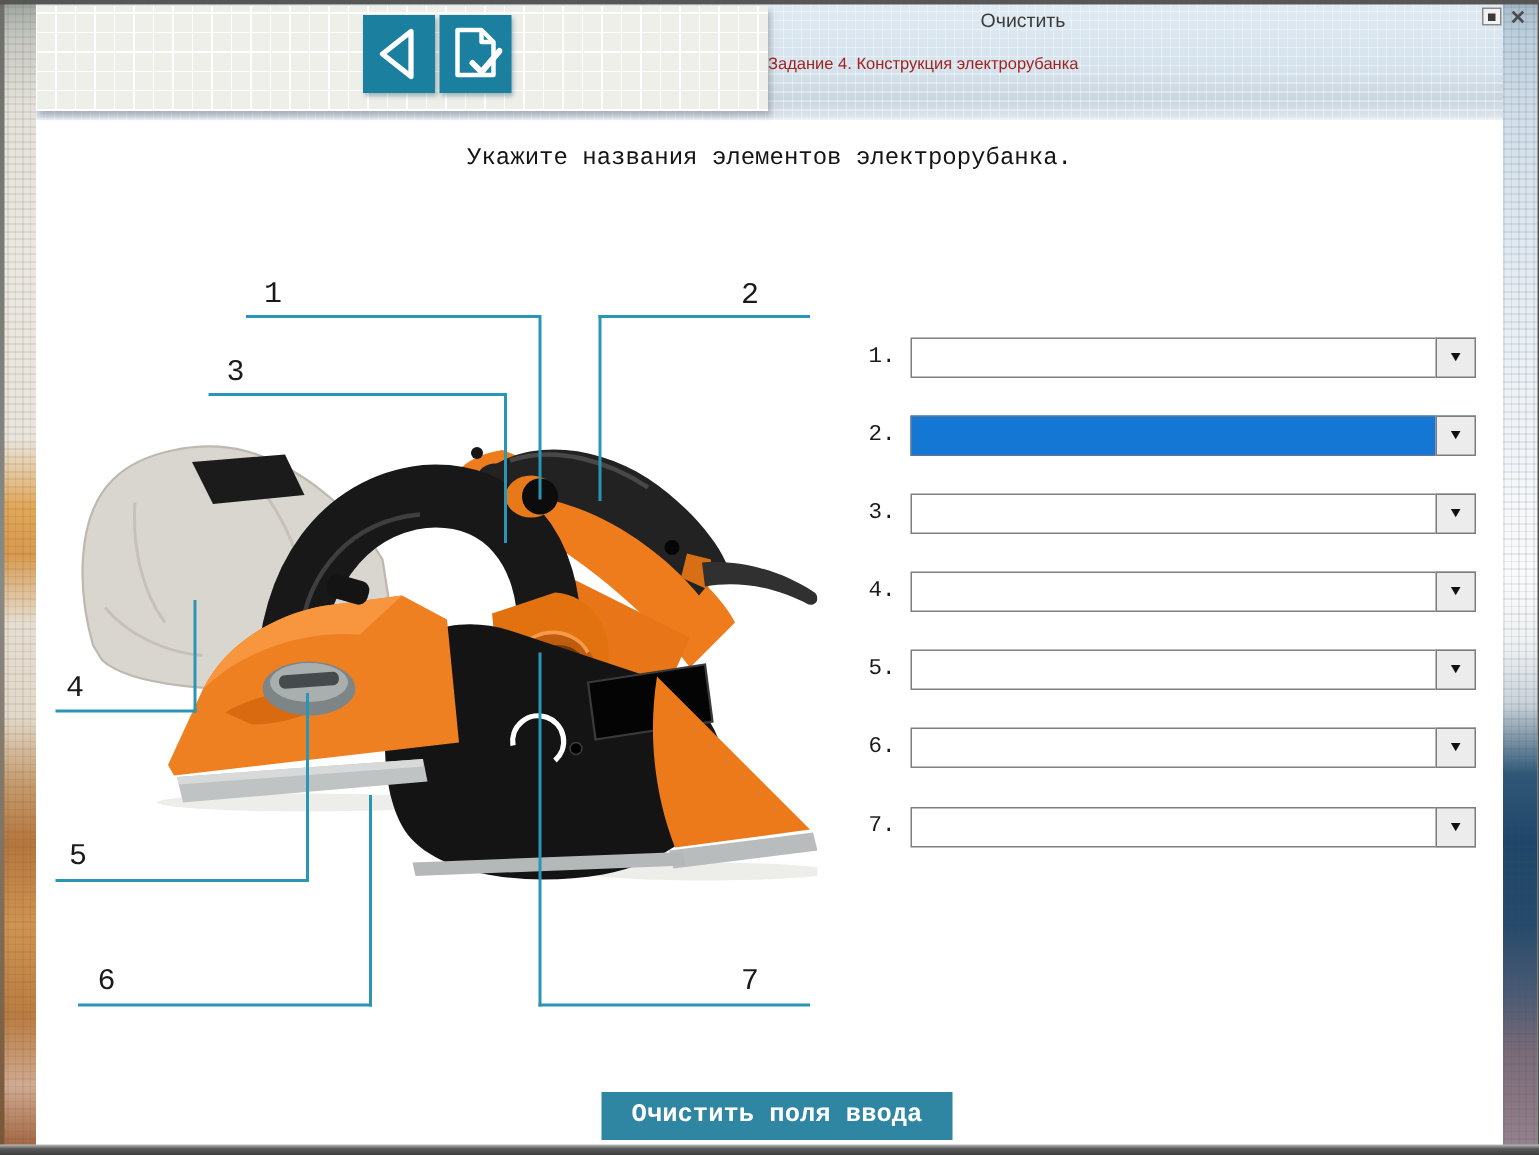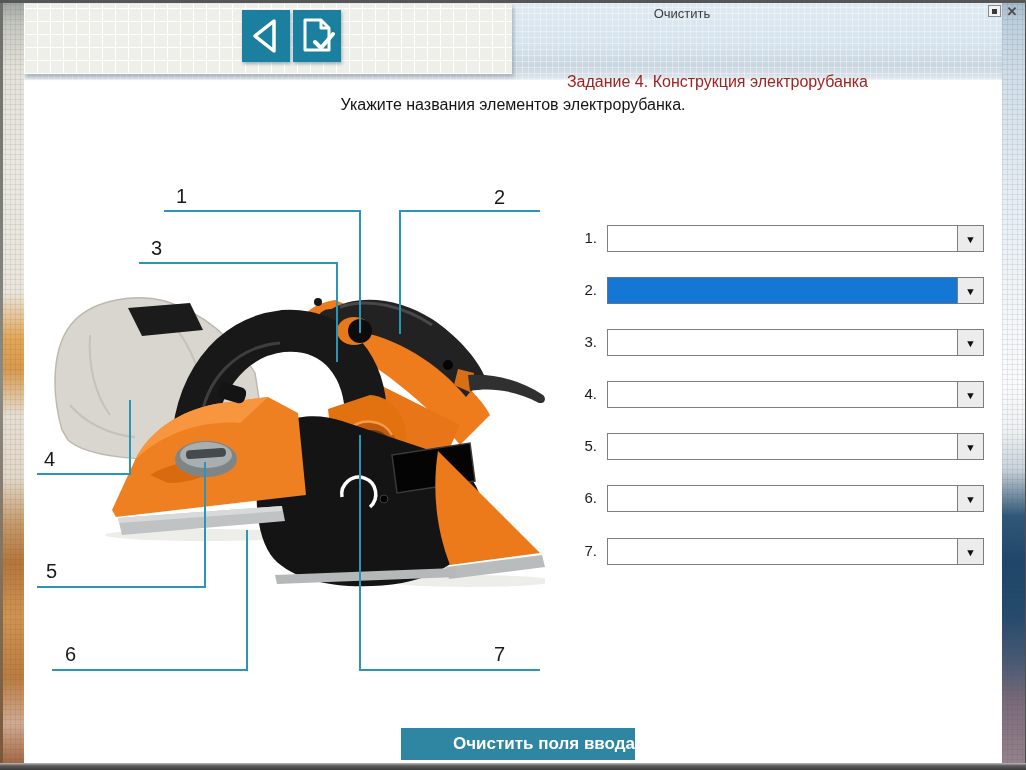--- a/index.html
+++ b/index.html
@@ -46,45 +46,45 @@
       #efefe9;
     box-shadow:2px 3px 4px rgba(110,120,130,.45);z-index:5;
   }
   .nav-btn{width:48px;height:52px;background:#1b7f9f;z-index:6;
     display:flex;align-items:center;justify-content:center;
     box-shadow:1px 2px 3px rgba(0,60,80,.35);}
   .nav-back{left:242px;top:10px;}
   .nav-submit{left:293px;top:10px;}
   .app-title{left:612px;top:6px;width:140px;text-align:center;
     font-size:13px;color:#3c3c3c;z-index:6;}
-  .task-title{left:512px;top:37px;width:356px;text-align:right;
-    font-size:16px;color:#a02320;z-index:6;margin-top:36px;}
+  .task-title{left:512px;top:37px;width:356px;text-align:left;
+    font-size:11px;color:#a02320;z-index:6;}
   .win-ctrl{top:5px;z-index:35;display:flex;align-items:center;justify-content:center;}
   .min-btn{left:988px;width:13px;height:12px;background:#f2f2f2;border:1px solid #8a8a8a;box-sizing:border-box;}
   .min-glyph{width:5px;height:5px;background:#3a3a3a;}
   .close-btn{left:1005px;width:14px;height:14px;font-size:13px;font-weight:bold;color:#4c4c4c;line-height:14px;text-align:center;}
   
-  .content{left:24px;top:80px;width:978px;height:683px;background:#ffffff;z-index:4;}
+  .content{left:24px;top:80px;width:978px;height:683px;background:#ffffff;z-index:4;font-family:Liberation Mono, monospace;}
   .instruction{left:0;top:16px;width:978px;text-align:center;font-size:16px;color:#141414;}
   
   .cl{background:#2b95b5;z-index:8;}
   .cnum{font-size:20px;color:#1a1a1a;z-index:8;}
   .planer{left:16px;top:205px;width:505px;height:310px;z-index:5;}
   
   .row-label{width:30px;text-align:right;font-size:15px;color:#1a1a1a;z-index:6;}
   .field{left:583px;width:377px;height:27px;background:#ffffff;border:1px solid #7f7f7f;
     box-sizing:border-box;z-index:6;}
   .field.selected{background:#1377d3;border-color:#55779b;}
   .field .value{position:absolute;left:6px;top:4px;font-size:14px;color:#111;}
   .dd-btn{position:absolute;right:-1px;top:-1px;width:27px;height:27px;background:#ececec;
     border:1px solid #7d7d7d;box-sizing:border-box;display:flex;align-items:center;justify-content:center;}
   .dd-glyph{font-size:11px;color:#101010;transform:scaleY(.9);}
   
   .clear-btn{left:377px;top:648px;width:234px;height:32px;background:#2e86a2;
-    color:#ffffff;font-size:17px;font-weight:bold;text-align:right;line-height:32px;z-index:6;}
+    color:#ffffff;font-size:17px;font-weight:bold;text-align:center;line-height:32px;z-index:6;}
 </style>
 </head>
 <body>
 
 <div class="abs frame-left"></div>
 <div class="abs frame-right"></div>
 <div class="abs frame-top"></div>
 <div class="abs frame-bottom"></div>
 
 <div class="abs titlebar"></div>

